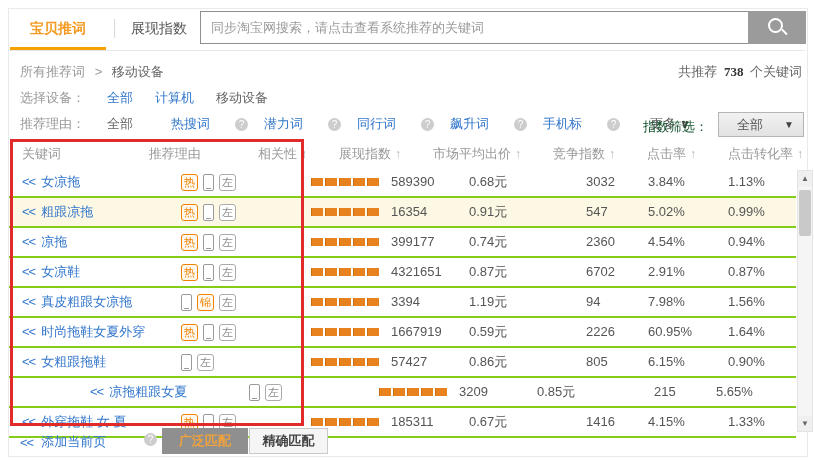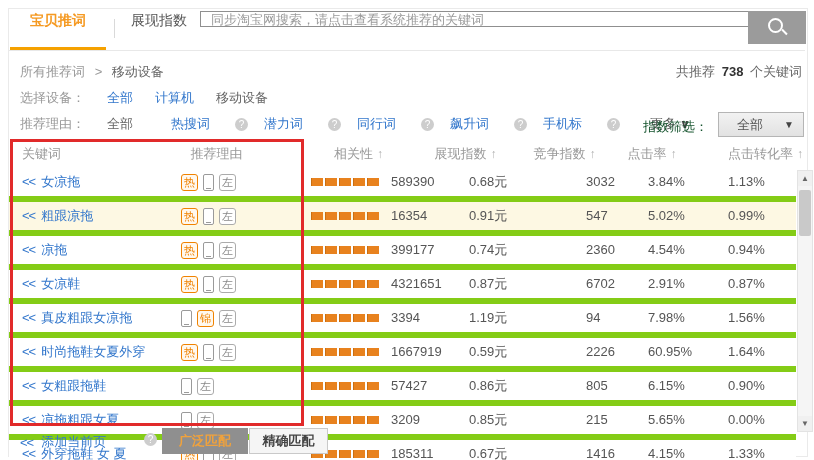--- a/index.html
+++ b/index.html
@@ -1,60 +1,60 @@
 <!DOCTYPE html>
 <html><head>
 <meta charset="utf-8">
 <style>
   html,body{margin:0;padding:0;background:#fff;}
   body{font-family:"Liberation Sans","DejaVu Sans",sans-serif;}
   .stage{position:relative;width:814px;height:460px;background:#fff;overflow:hidden;font-size:13px;color:#666;}
   .panel{position:absolute;left:8px;top:8px;width:798px;height:447px;border:1px solid #eaeaea;background:#fff;}
 
   
-  .tab{position:absolute;top:2px;height:36px;line-height:36px;text-align:center;font-size:14px;cursor:pointer;}
+  .tab{position:absolute;top:10px;height:36px;line-height:36px;text-align:center;font-size:14px;cursor:pointer;}
   .tab-active{left:10px;width:96px;color:#f59a23;font-weight:bold;}
   .tab-underline{position:absolute;left:10px;top:47px;width:96px;height:3px;background:#f5a100;}
   .tab-sep{position:absolute;left:114px;top:19px;width:1px;height:19px;background:#d9d9d9;}
   .tab-plain{left:118px;width:82px;color:#555;}
   .tabs-divider{position:absolute;left:9px;top:50px;width:796px;height:1px;background:#e8e8e8;}
 
   
-  .search-input{position:absolute;left:200px;top:11px;width:549px;height:16px;box-sizing:border-box;border:1px solid #8f8f8f;padding:0 10px;font-size:13px;color:#555;font-family:inherit;outline:none;}
+  .search-input{position:absolute;left:200px;top:11px;width:549px;height:33px;box-sizing:border-box;border:1px solid #8f8f8f;padding:0 10px;font-size:13px;color:#555;font-family:inherit;outline:none;}
   .search-input::placeholder{color:#9a9a9a;}
   .search-btn{position:absolute;left:748px;top:11px;width:58px;height:33px;background:#9b9b9b;border:none;cursor:pointer;}
   .mag{position:absolute;left:20px;top:7px;width:11px;height:11px;border:2px solid #fff;border-radius:50%;}
   .mag-handle{position:absolute;left:33px;top:20px;width:7px;height:2px;background:#fff;transform:rotate(45deg);}
 
   
   .crumb-row{position:absolute;left:20px;top:63px;color:#999;}
   .crumb-cur{color:#666;margin-left:6px;}
   .total-row{position:absolute;right:12px;top:63px;color:#666;}
-  .total-count{font-weight:bold;color:#333;margin:0 3px;}
+  .total-count{font-weight:bold;color:#333;margin:0 3px;font-family:Liberation Serif, serif;}
   .frow{position:absolute;left:20px;color:#999;display:flex;align-items:center;}
   .frow-device{top:89px;justify-content:space-between;}
   .frow-reason{top:115px;}
   .flabel{margin-right:22px;}
   .opt{margin-right:22px;cursor:pointer;}
   .opt.link{color:#3377cc;}
   .opt.selected{color:#666;}
   .ropt{display:flex;align-items:center;margin-right:16px;cursor:pointer;}
   .help-circle{display:inline-block;width:13px;height:13px;border-radius:50%;background:#cdcdcd;color:#fff;font-size:10px;line-height:13px;text-align:center;margin-left:3px;cursor:pointer;}
   .more{color:#555;margin-left:14px;cursor:pointer;}
   .more .chev{font-weight:bold;font-size:12px;margin-left:4px;color:#444;}
   .index-label{position:absolute;right:106px;top:118px;color:#14532d;}
   .index-dd{position:absolute;right:10px;top:112px;width:86px;height:25px;box-sizing:border-box;border:1px solid #b5b5b5;background:linear-gradient(#f2f2f2,#e2e2e2);color:#555;line-height:23px;padding-left:18px;cursor:pointer;}
   .index-dd .dd-arrow{position:absolute;right:9px;top:0;font-size:10px;color:#444;line-height:23px;}
 
   
   .thead{position:absolute;left:9px;top:140px;width:787px;height:28px;display:flex;border-bottom:1px solid #e6e6e6;color:#999;gap:32px;}
   .hcell{box-sizing:border-box;line-height:28px;white-space:nowrap;}
   .sort{color:#b0b0b0;margin-left:4px;font-size:12px;}
   .tbody{position:absolute;left:9px;top:168px;width:787px;}
-  .trow{display:flex;height:28px;border-bottom:6px solid #84cc16;background:#fff;justify-content:flex-end;}
+  .trow{display:flex;height:28px;border-bottom:2px solid #84cc16;background:#fff;justify-content:flex-end;}
   .trow.hl{background:#fdf8e3;}
   .cell{box-sizing:border-box;line-height:28px;white-space:nowrap;color:#555;}
   .c0{width:172px;padding-left:13px;}
   .c1{width:130px;}
   .c2{width:80px;}
   .c3{width:78px;}
   .c4{width:117px;}
   .c5{width:62px;}
   .c6{width:80px;}
   .c7{width:68px;}
@@ -160,20 +160,21 @@
   <div class="index-dd">
     <span>全部</span>
     <span class="dd-arrow">▼</span>
   </div>
 
   <div class="thead" id="thead">
       <div class="hcell c0"><span>关键词</span></div>
       <div class="hcell c1"><span>推荐理由</span></div>
       <div class="hcell c2"><span>相关性</span><span class="sort">↑</span></div>
       <div class="hcell c3"><span>展现指数</span><span class="sort">↑</span></div>
+      <div class="hcell c4"><span>市场平均出价</span><span class="sort">↑</span></div>
       <div class="hcell c5"><span>竞争指数</span><span class="sort">↑</span></div>
       <div class="hcell c6"><span>点击率</span><span class="sort">↑</span></div>
       <div class="hcell c7"><span>点击转化率</span><span class="sort">↑</span></div>
     </div>
   <div class="tbody" id="tbody">
       <div class="trow">
         <div class="cell c0"><span class="pre">&lt;&lt;</span><span class="kw">女凉拖</span></div>
         <div class="cell c1 badges">
           <span class="badge orange">热</span>
           <span class="phone"></span>
@@ -321,21 +322,20 @@
           <span class="bar"></span>
           <span class="bar"></span>
           <span class="bar"></span>
           <span class="bar"></span>
           <span class="bar"></span>
         </div>
         <div class="cell c3">3209</div>
         <div class="cell c4">0.85元</div>
         <div class="cell c5">215</div>
         <div class="cell c6">5.65%</div>
-        <div class="cell c7">0.00%</div>
       </div>
       <div class="trow">
         <div class="cell c0"><span class="pre">&lt;&lt;</span><span class="kw">外穿拖鞋 女 夏</span></div>
         <div class="cell c1 badges">
           <span class="badge orange">热</span>
           <span class="phone"></span>
           <span class="badge gray">左</span>
         </div>
         <div class="cell c2 bars">
           <span class="bar"></span>

